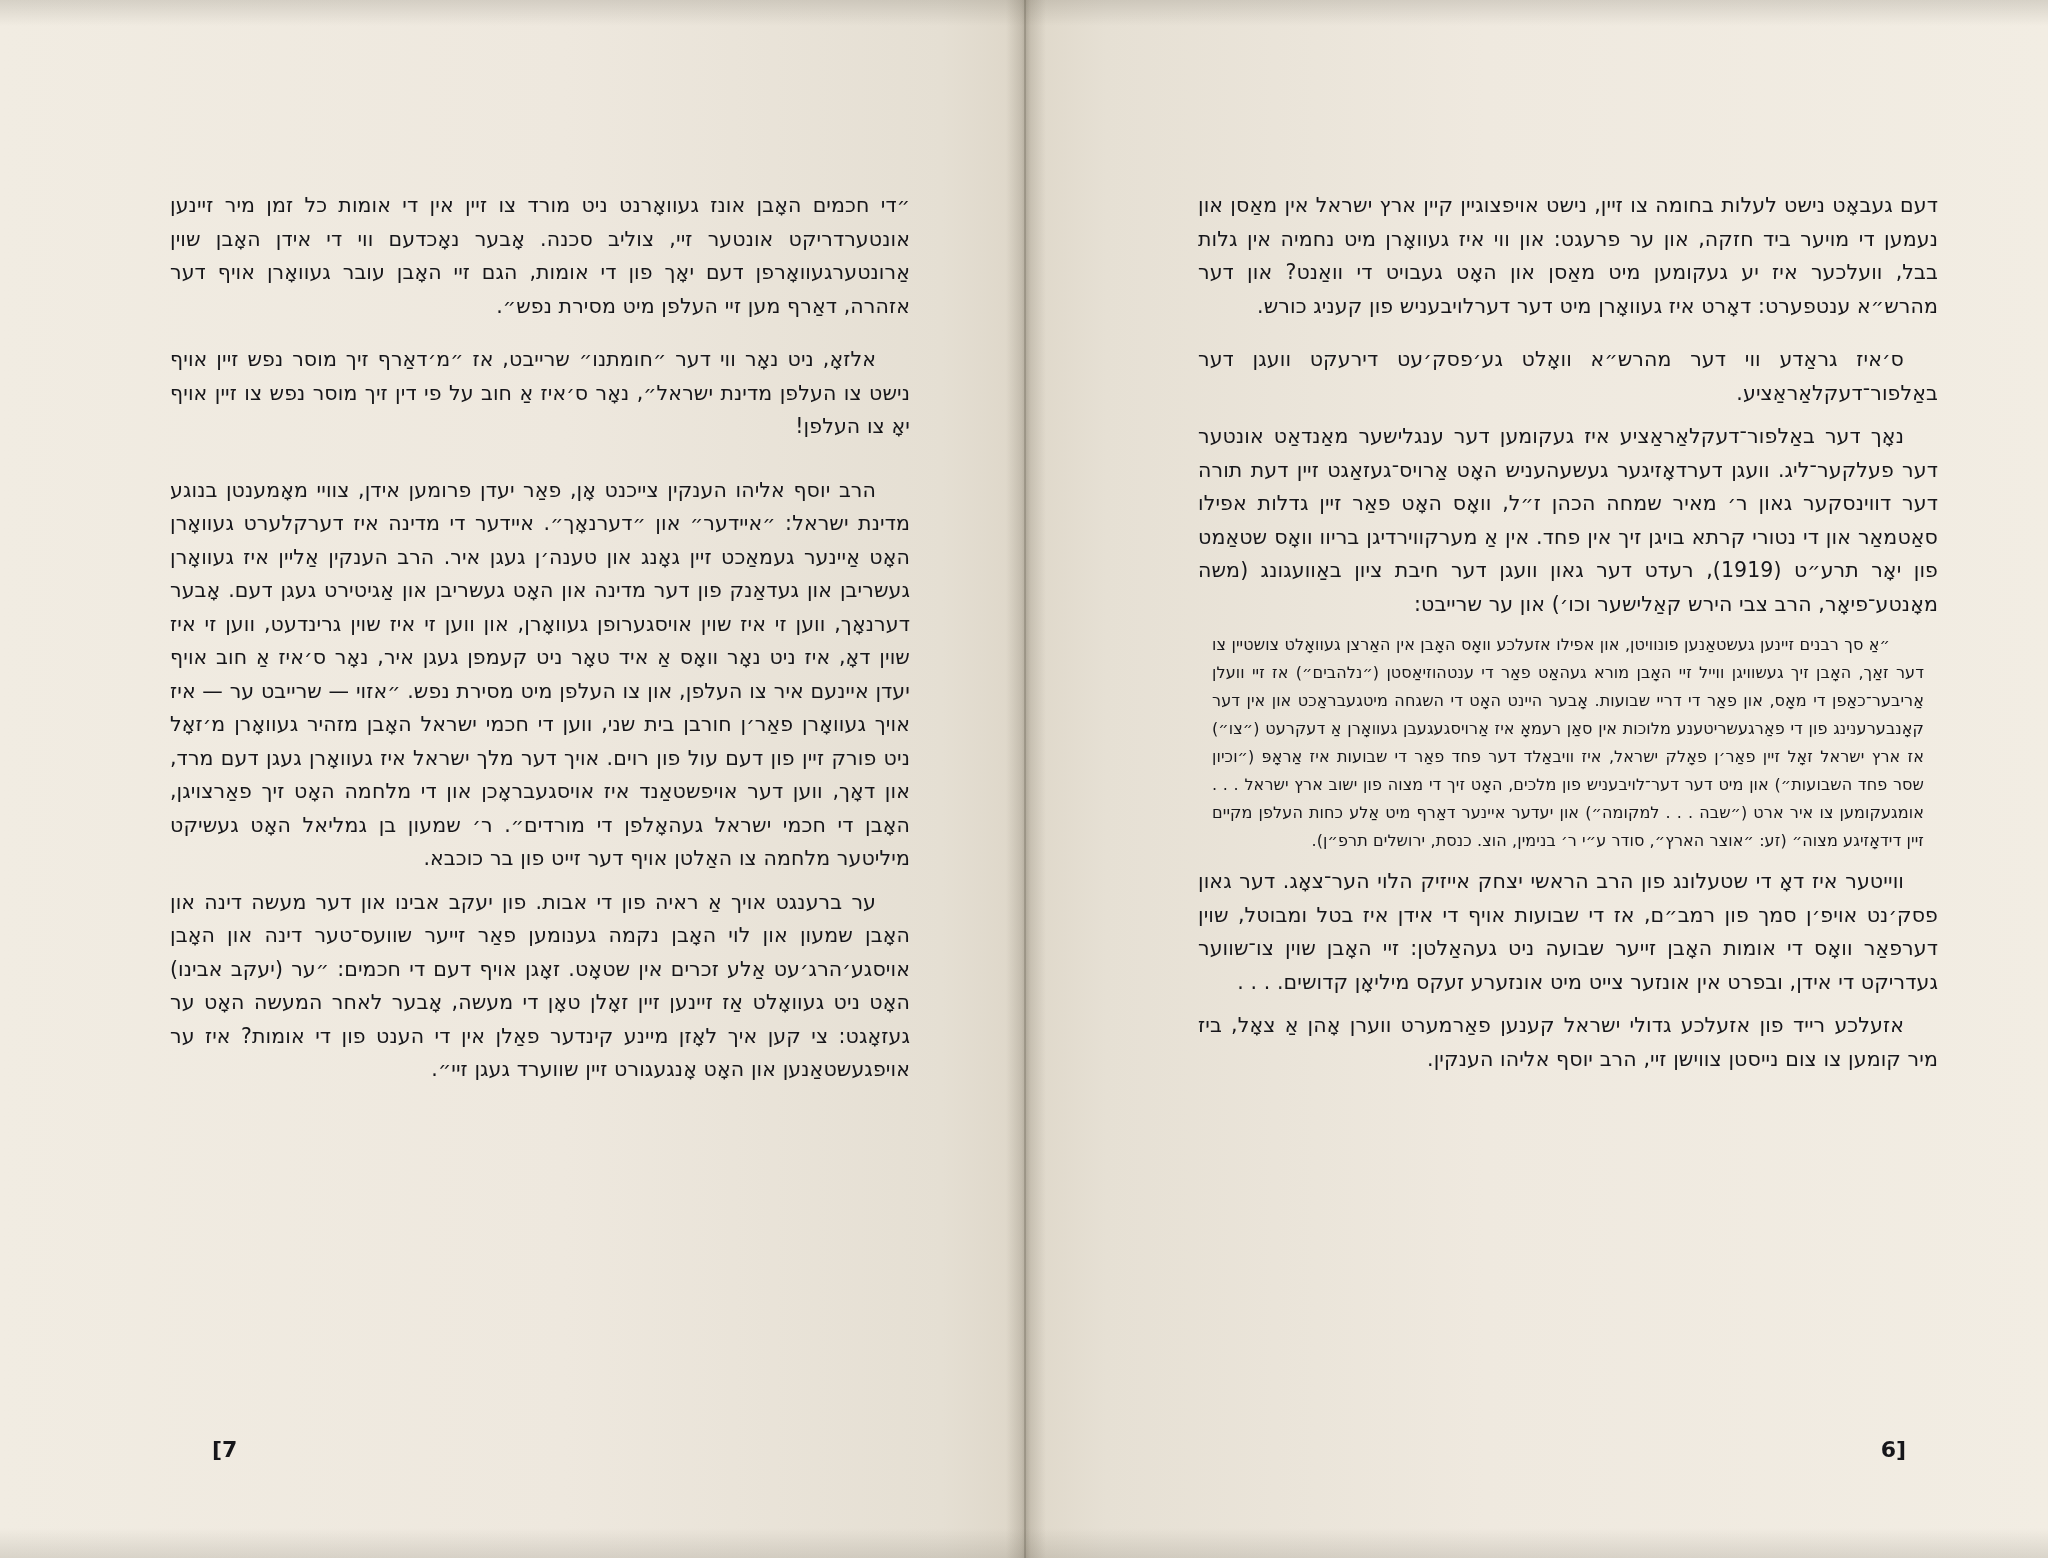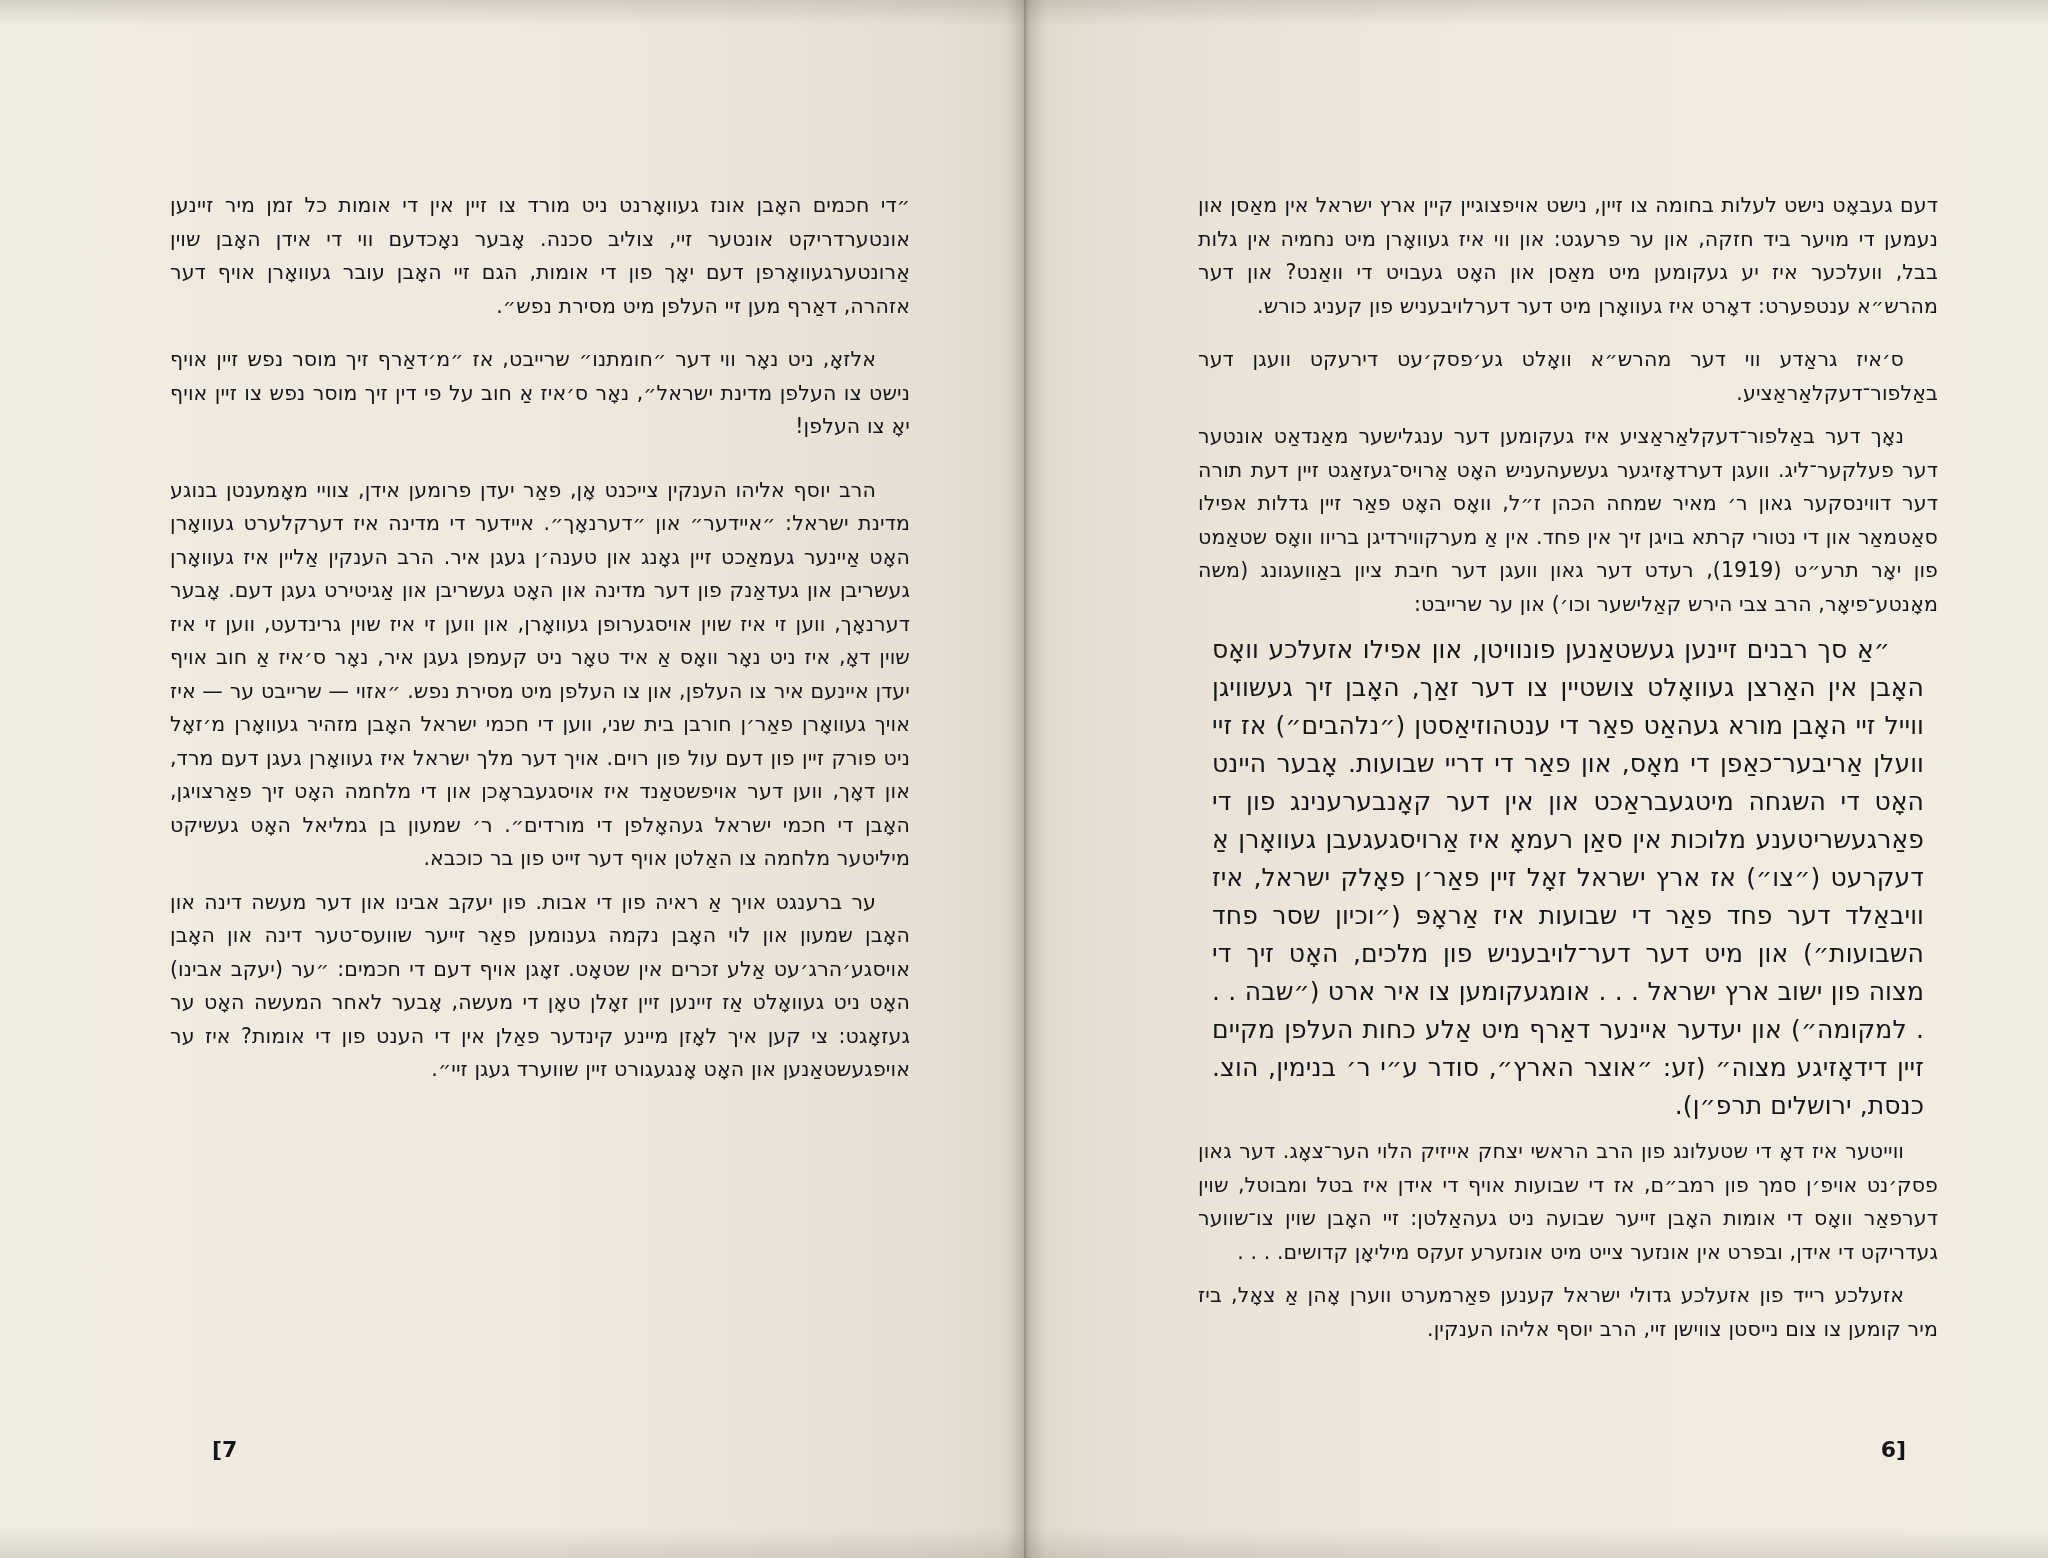--- a/index.html
+++ b/index.html
@@ -73,22 +73,22 @@
   .column.left  { left: 170px; }
 
   .column p {
     margin: 0 0 0 0;
     text-indent: 34px;
     text-align: justify;
     text-align-last: right;
   }
   .column p.noindent { text-indent: 0; }
   .column p.quote {
-    font-size: 25px;
-    line-height: 38px;
+    font-size: 16px;
+    line-height: 28px;
     margin-right: 14px;
     margin-left: 14px;
   }
   .spacer { height: 10px; }
 
   .folio {
     position: absolute;
     bottom: 96px;
     font-size: 22px;
     font-weight: 600;

